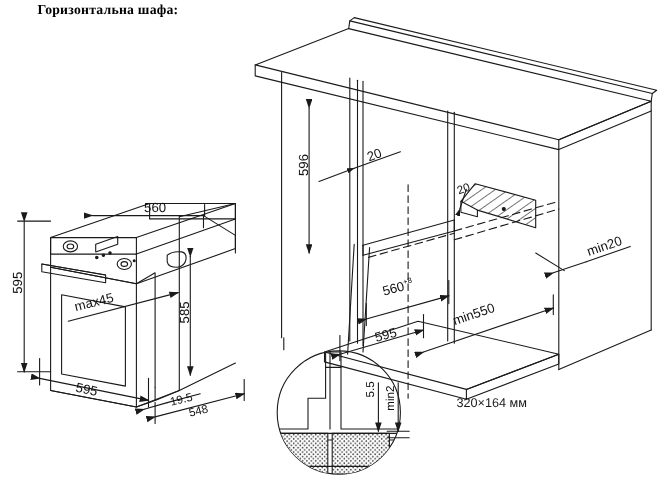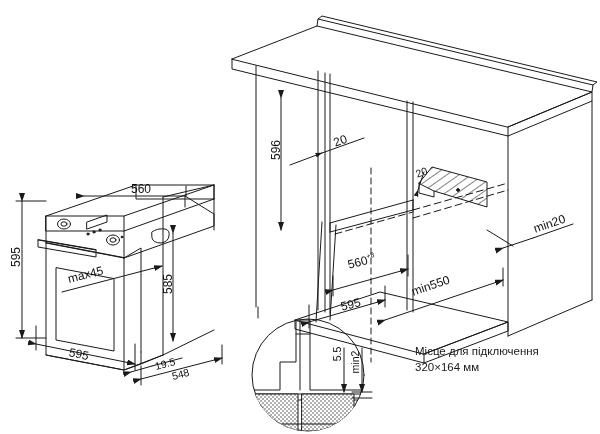--- a/index.html
+++ b/index.html
@@ -14,20 +14,21 @@
   .note.l2{left:415px;top:361px;}
   .dim{position:absolute;font-family:"Liberation Sans", sans-serif;font-size:12px;color:#111;white-space:nowrap;}
   .dim.sm{font-size:10.5px;}
   .sup{font-size:7px;vertical-align:super;}
 </style>
 </head>
 <body>
 
 <div id="stage">
 
+  <div class="title">Горизонтальна шафа:</div>
 
   <svg viewBox="0 0 600 434" xmlns="http://www.w3.org/2000/svg">
     <defs>
       <marker id="ar" markerWidth="9" markerHeight="9" refX="8" refY="3" orient="auto" markerUnits="userSpaceOnUse">
         <path d="M0,0 L9,3 L0,6 z" fill="#1a1a1a"></path>
       </marker>
       <marker id="arS" markerWidth="7" markerHeight="7" refX="6.5" refY="2.4" orient="auto" markerUnits="userSpaceOnUse">
         <path d="M0,0 L7,2.4 L0,4.8 z" fill="#1a1a1a"></path>
       </marker>
       <pattern id="hatch" width="7" height="7" patternTransform="rotate(55)" patternUnits="userSpaceOnUse">
@@ -263,16 +264,15 @@
   <div class="dim" style="left:341px;top:300px;transform:rotate(-15deg);transform-origin:left center;">595</div>
 
   <div class="dim" style="left:412px;top:285px;transform:rotate(-19deg);transform-origin:left center;">min550</div>
 
   <div class="dim" style="left:534px;top:222px;transform:rotate(-19deg);transform-origin:left center;">min20</div>
 
   <div class="dim sm" style="left:330px;top:348px;transform:rotate(-90deg);transform-origin:center;">5.5</div>
 
   <div class="dim sm" style="left:344px;top:356px;transform:rotate(-90deg);transform-origin:center;">min2</div>
 
-  <div class="note l1">Місце для підключення</div>
   <div class="note l2">320×164 мм</div>
 
 </div>
 
 </body></html>

